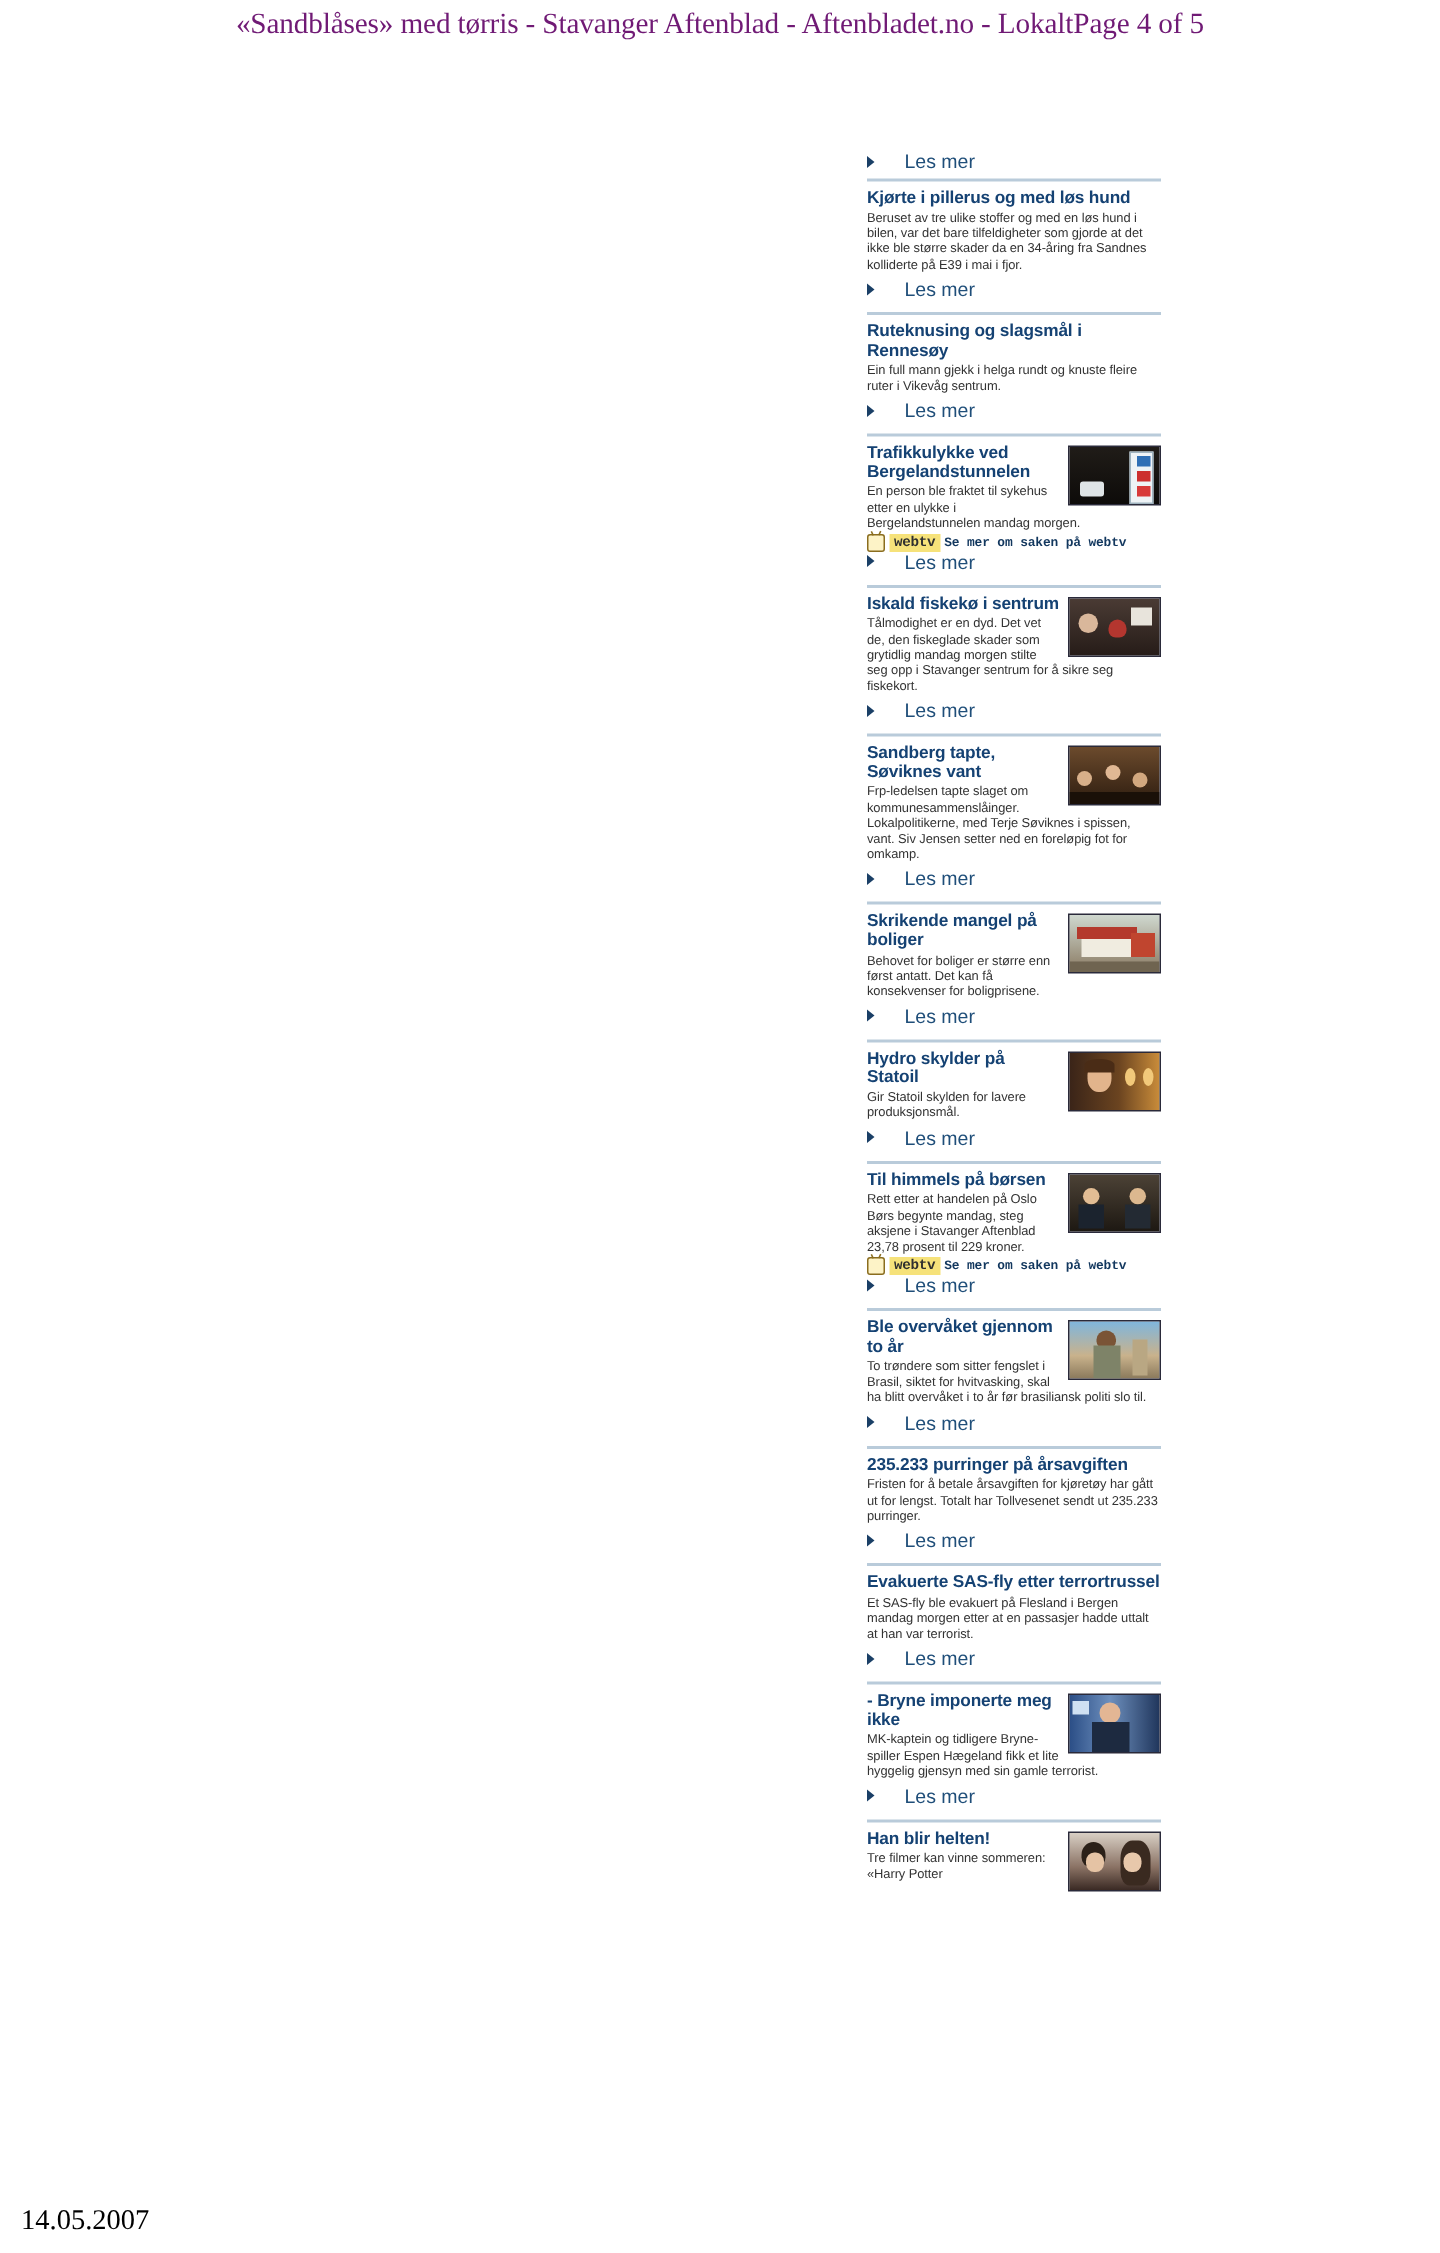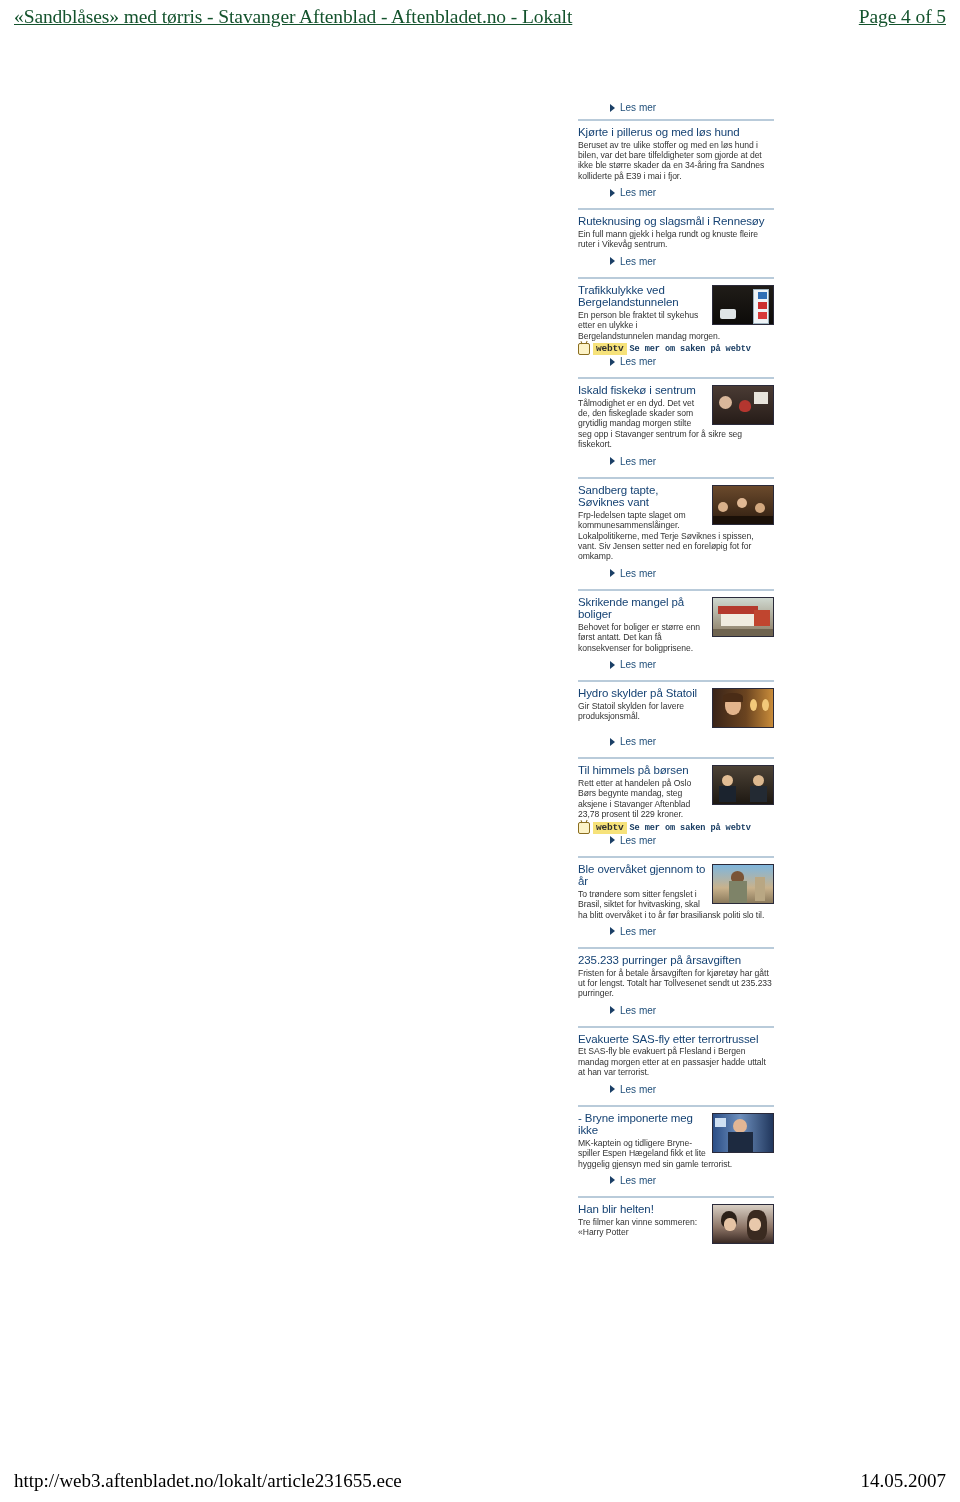--- a/index.html
+++ b/index.html
@@ -18,26 +18,25 @@
 
   
   .print-header {
     position: absolute;
     top: 6px;
     left: 14px;
     right: 14px;
     height: 26px;
     display: flex;
     align-items: flex-start;
-    justify-content: space-between;
+    justify-content: center;
     font-family: "Liberation Serif", serif;
     font-size: 19.5px;
-    color: #14532d;
+    color: #701a75;
     white-space: nowrap;
-    text-decoration: underline;
   }
   .print-header .title { letter-spacing: -0.1px; }
   .print-header .pageno { letter-spacing: -0.1px; }
 
   
   .print-footer {
     position: absolute;
     bottom: 10px;
     left: 14px;
     right: 14px;
@@ -66,21 +65,21 @@
 
   .divider {
     height: 0;
     border-top: 2px solid #b9cbda;
     margin: 6px 0 5px 0;
     width: 196px;
   }
 
   .teaser-head {
     font-size: 11.5px;
-    font-weight: normal;
+    font-weight: bold;
     color: #154273;
     line-height: 12.6px;
     margin: 0 0 1px 0;
     letter-spacing: -0.1px;
   }
   .teaser-body {
     font-size: 8.6px;
     color: #333333;
     line-height: 10.4px;
     margin: 0;
@@ -103,26 +102,25 @@
     position: absolute;
     display: block;
   }
 
   .clearfix::after { content: ""; display: block; clear: both; }
 
   
   .lesmer {
     display: flex;
     align-items: center;
-    gap: 5px;
-    font-size: 10px;
+    gap: 20px;
+    font-size: 13px;
     color: #1f4e79;
     margin-top: 6px;
     line-height: 11px;
-    margin-left: 32px;
   }
   .lesmer .tri {
     width: 0; height: 0;
     border-left: 5px solid #1a3f66;
     border-top: 4px solid transparent;
     border-bottom: 4px solid transparent;
     flex: none;
   }
   .lesmer.tight { margin-top: 1px; }
 
@@ -400,17 +398,16 @@
             <div class="teaser-head">Han blir helten!</div>
             <div class="teaser-body">Tre filmer kan vinne sommeren: «Harry Potter</div>
           </div>
           <div class="spacer-sm"></div>
         </div>
       </div>
 
   </div>
 
   <div class="print-footer">
-    <span>http://web3.aftenbladet.no/lokalt/article231655.ece</span>
     <span>14.05.2007</span>
   </div>
 
 </div>
 
 </body></html>

